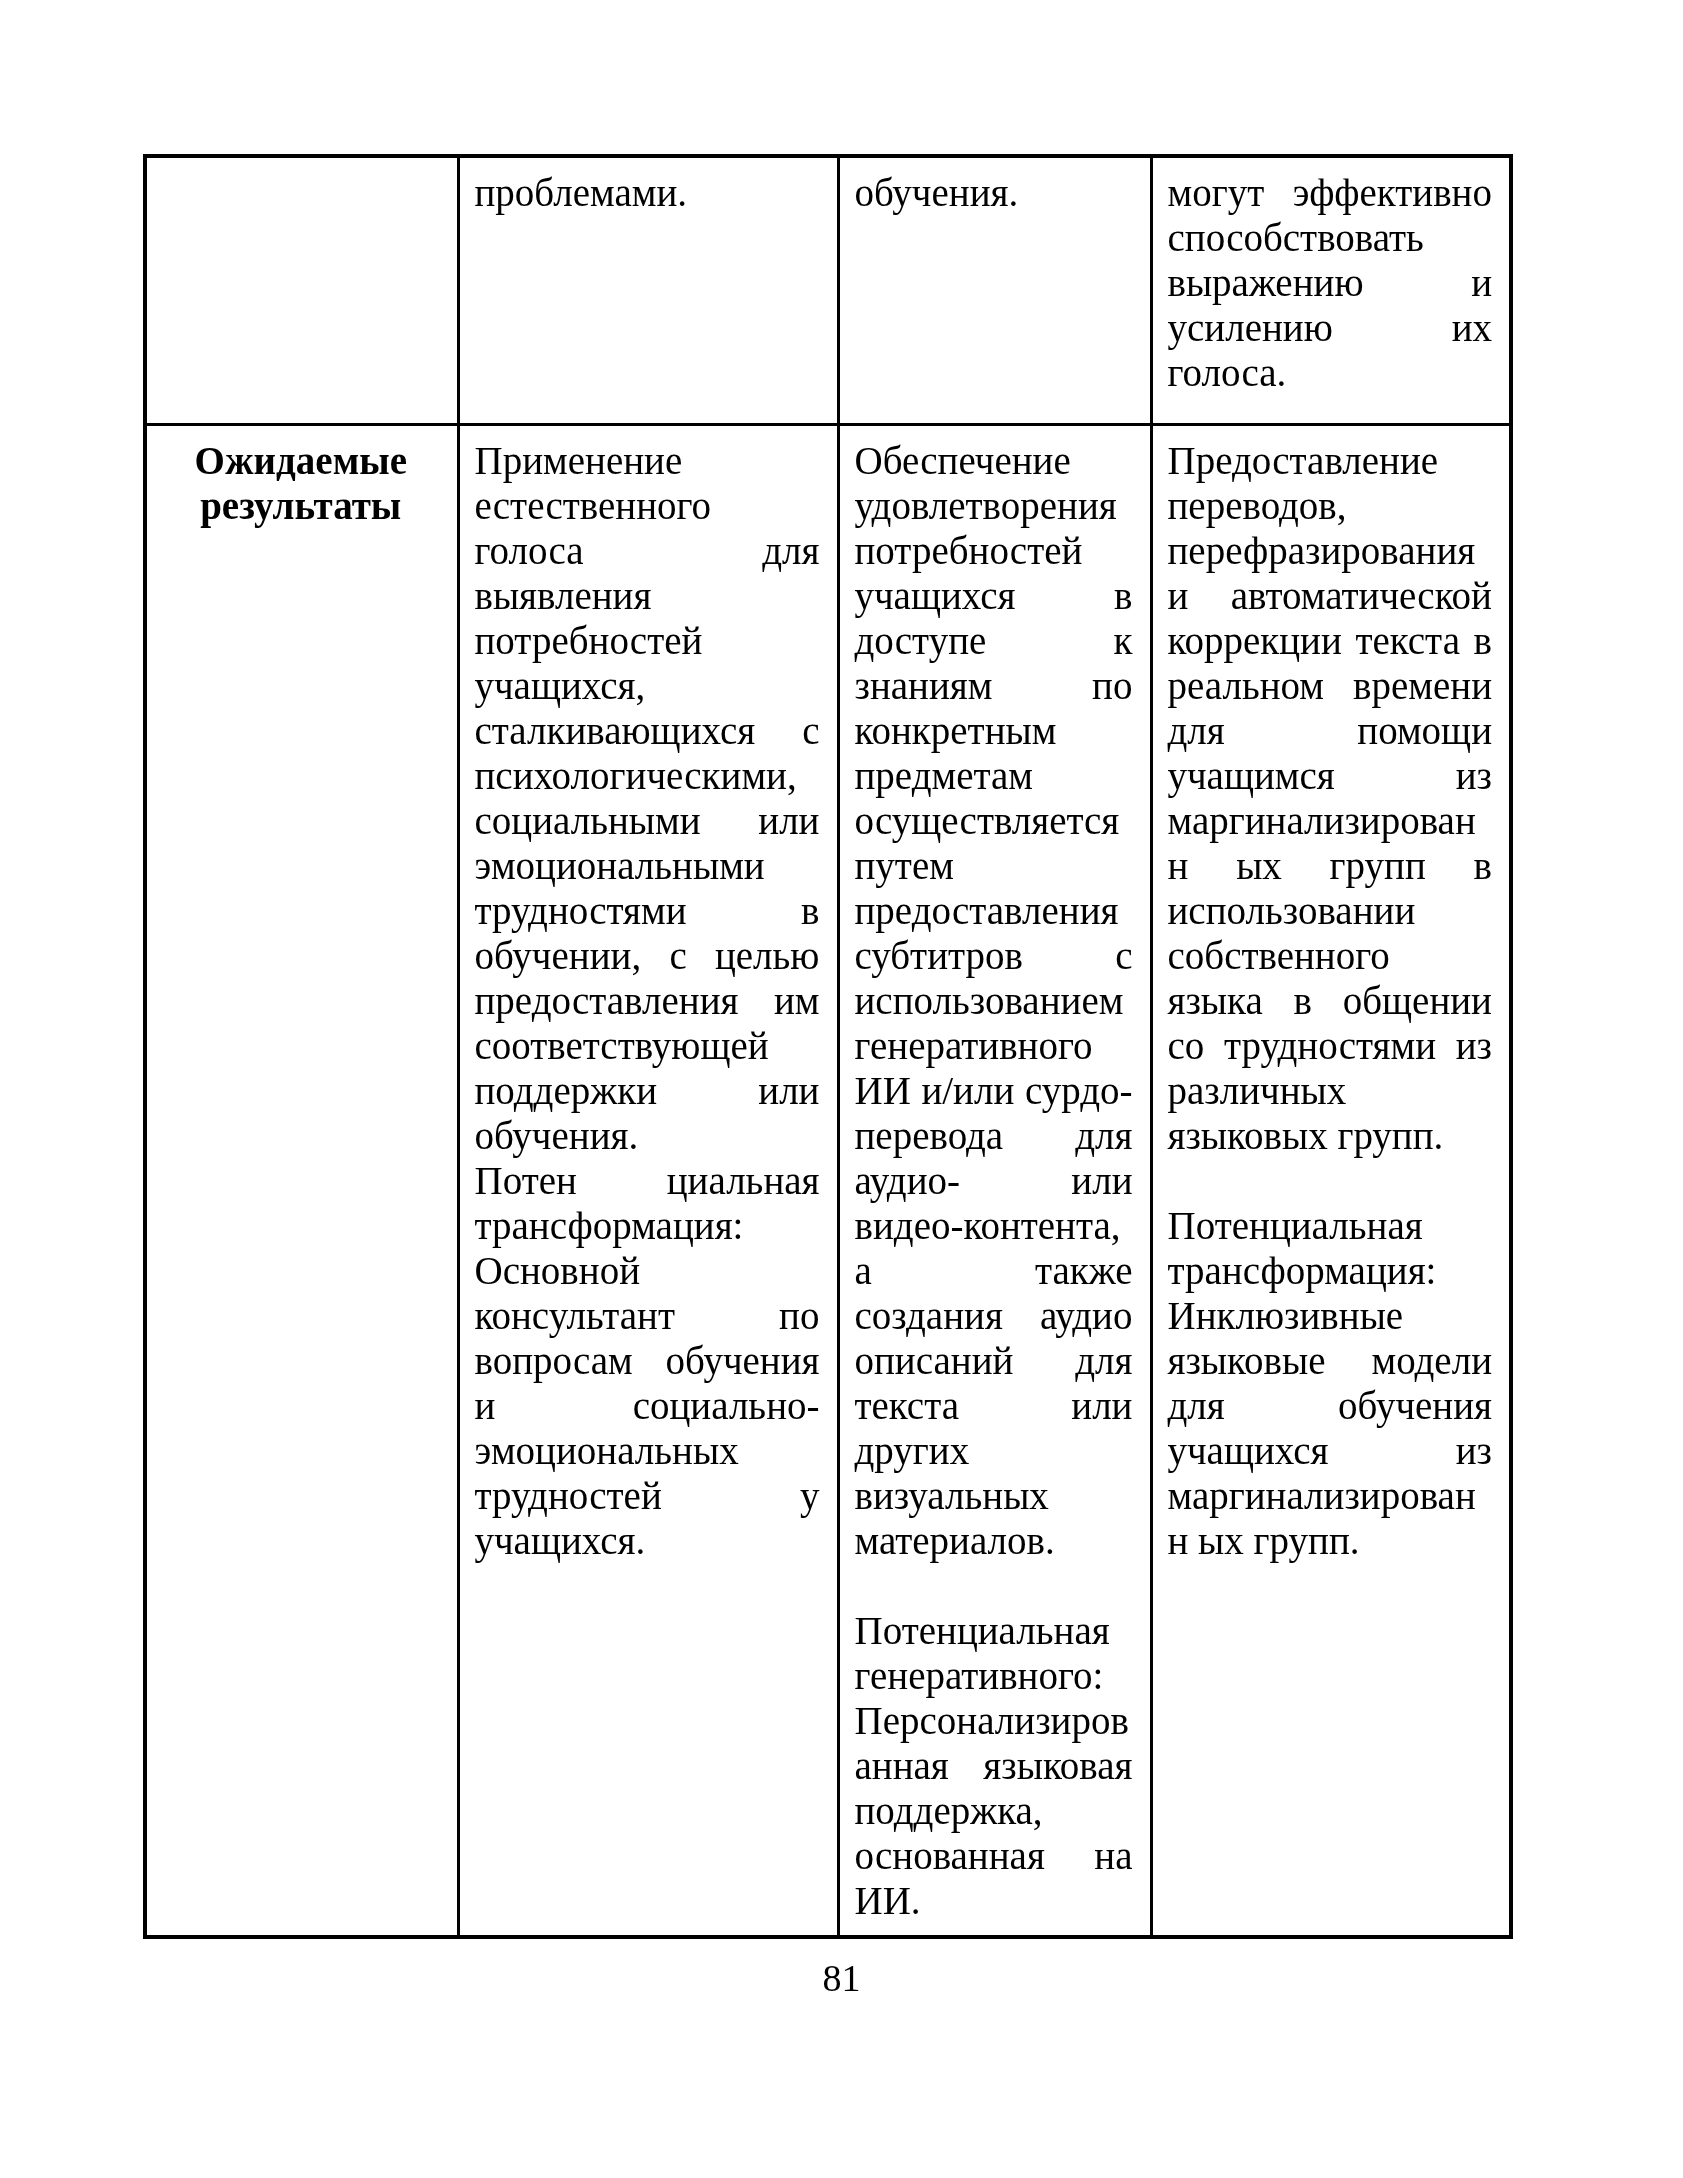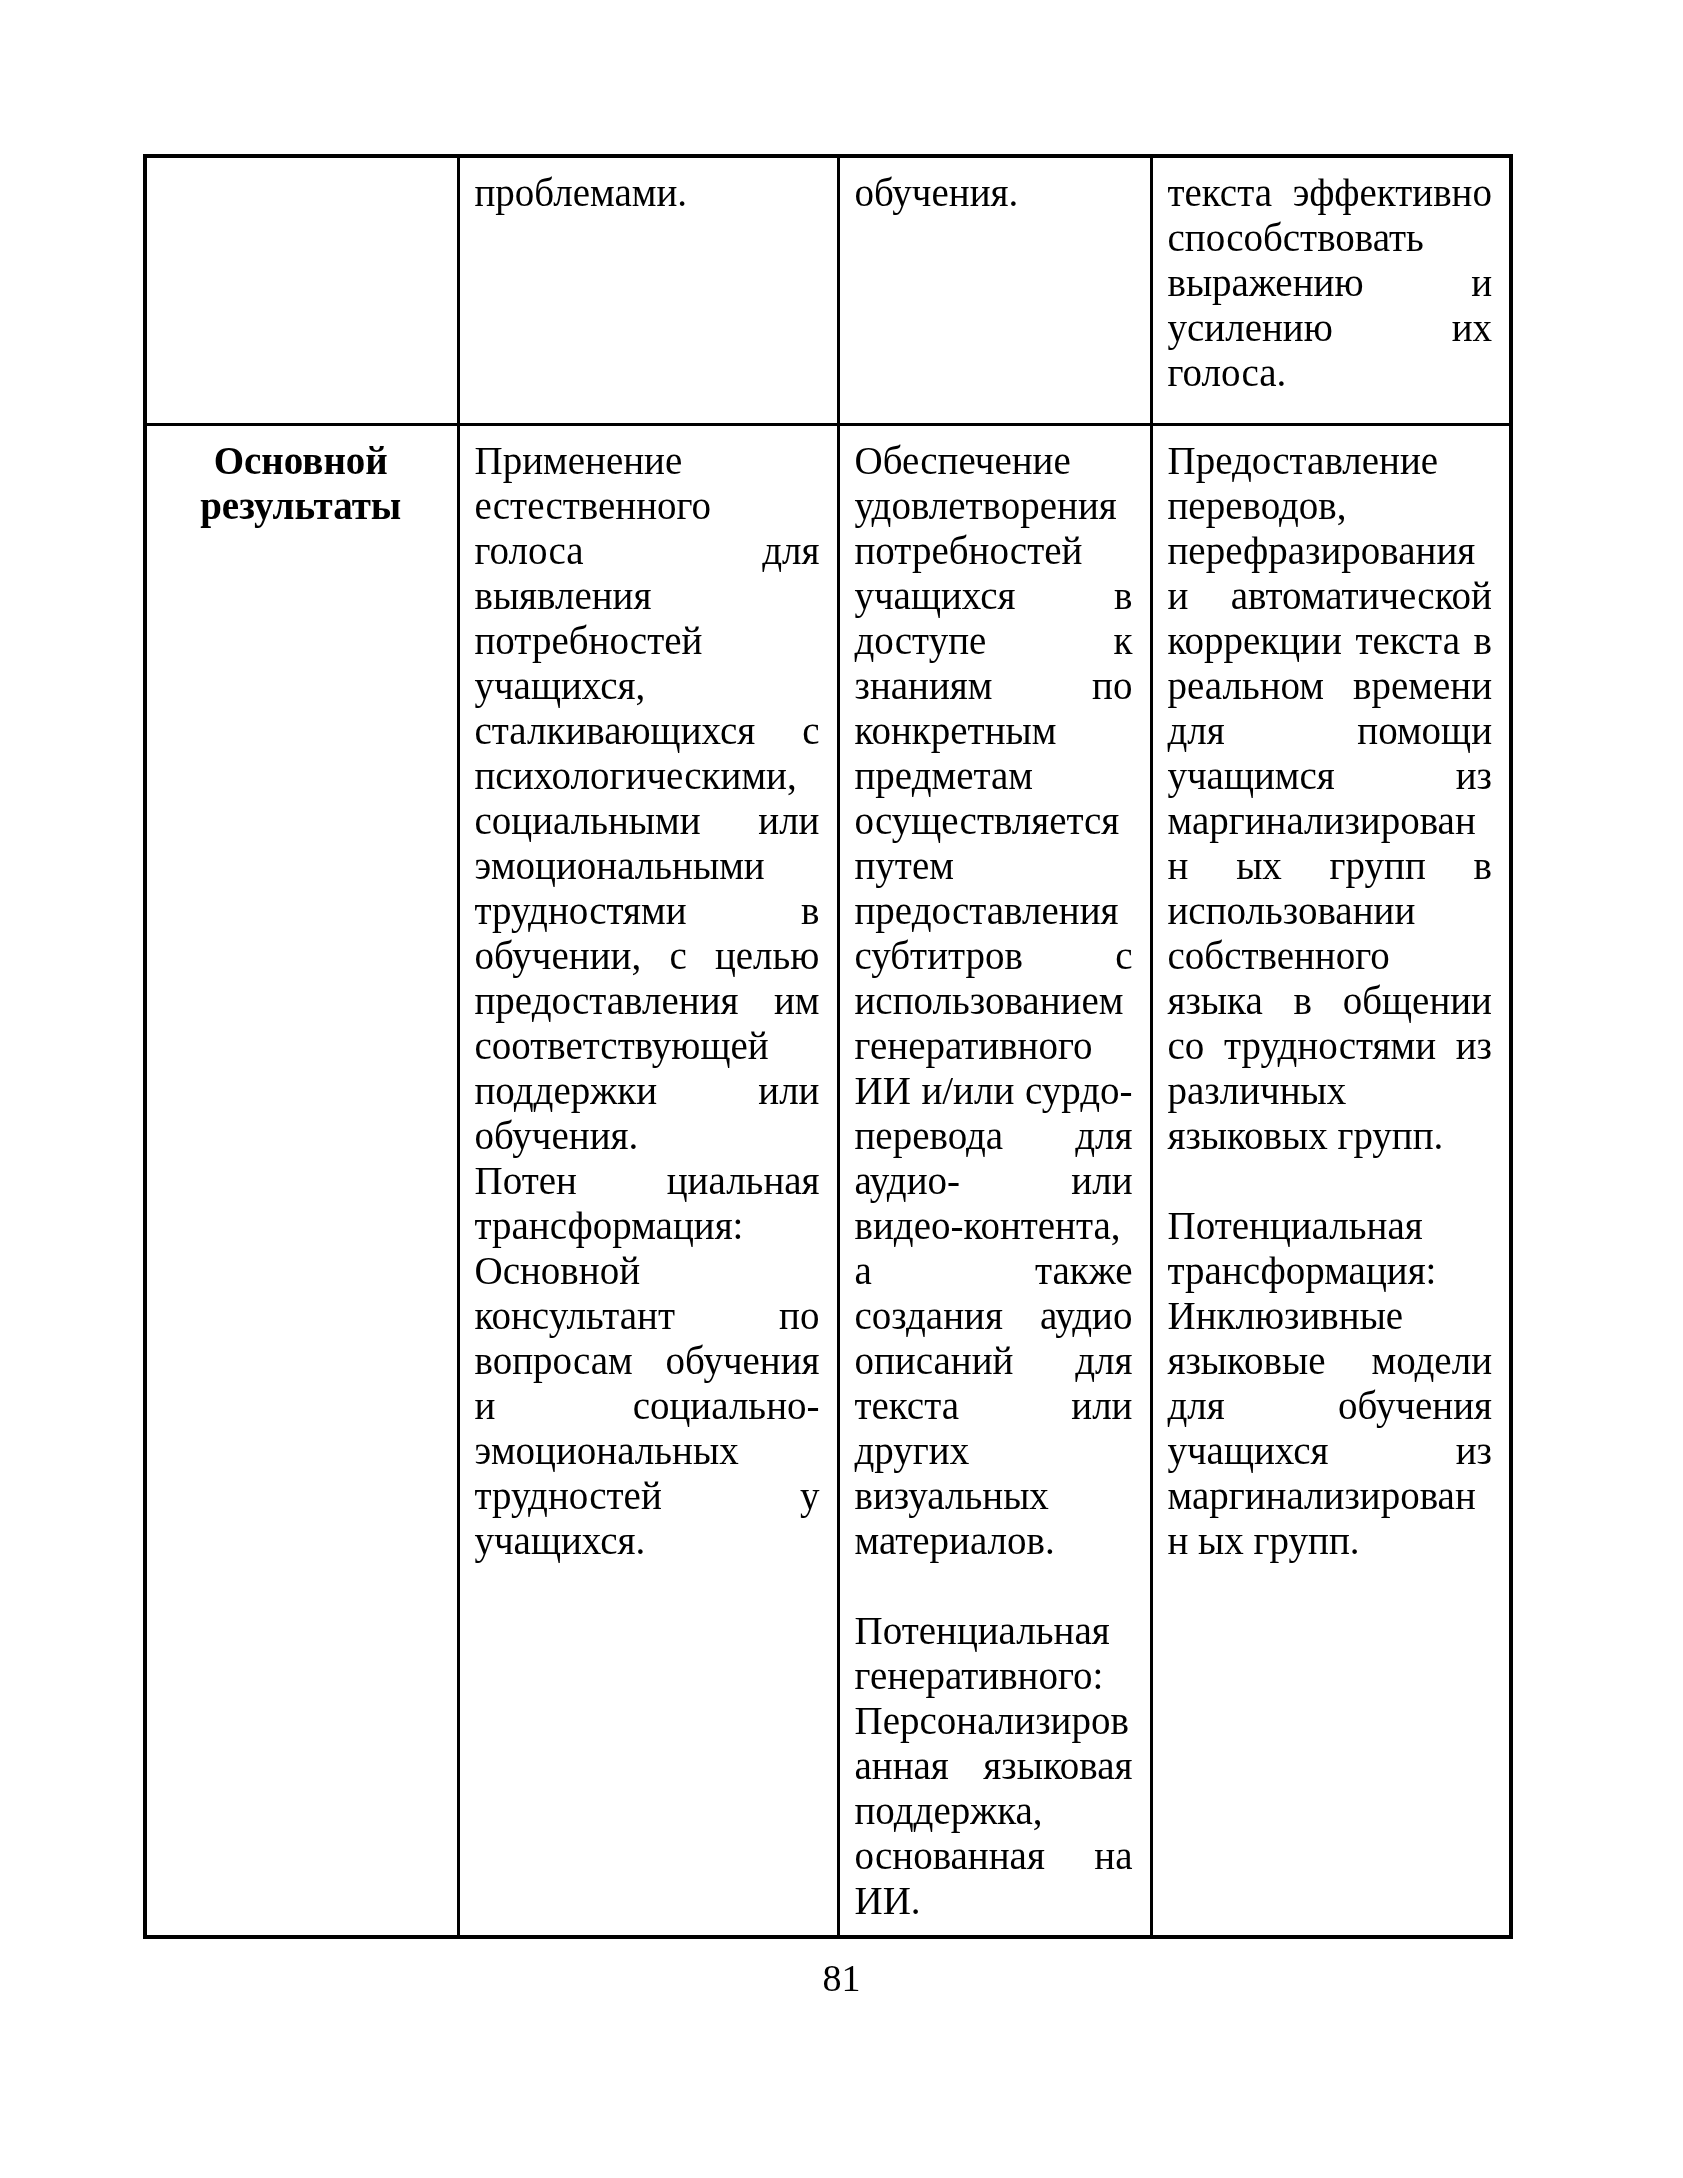--- a/index.html
+++ b/index.html
@@ -73,26 +73,26 @@
     <tbody>
         <tr style="height:268px">
       <td></td>
       <td>
         <p class="para">проблемами.</p>
       </td>
       <td>
         <p class="para">обучения.</p>
       </td>
       <td>
-        <p class="para">текста эффективно способствовать выражению и усилению их голоса.</p>
+        <p class="para">могут эффективно способствовать выражению и усилению их голоса.</p>
       </td>
     </tr>
     <tr>
       <td class="header-cell">
-        <p class="para">Основной результаты</p>
+        <p class="para">Ожидаемые результаты</p>
       </td>
       <td>
         <p class="para">Применение естественного голоса для выявления потребностей учащихся, сталкивающихся с психологическими, социальными или эмоциональными трудностями в обучении, с целью предоставления им соответствующей поддержки или обучения.</p>
         <p class="para">Потен циальная трансформация: Основной консультант по вопросам обучения и социально-эмоциональных трудностей у учащихся.</p>
       </td>
       <td>
         <p class="para">Обеспечение удовлетворения потребностей учащихся в доступе к знаниям по конкретным предметам осуществляется путем предоставления субтитров с использованием генеративного ИИ и/или сурдо-перевода для аудио- или видео-контента, а также создания аудио описаний для текста или других визуальных материалов.</p>
         <p class="para"></p>
         <p class="para">Потенциальная генеративного: Персонализиров анная языковая поддержка, основанная на ИИ.</p>
       </td>

